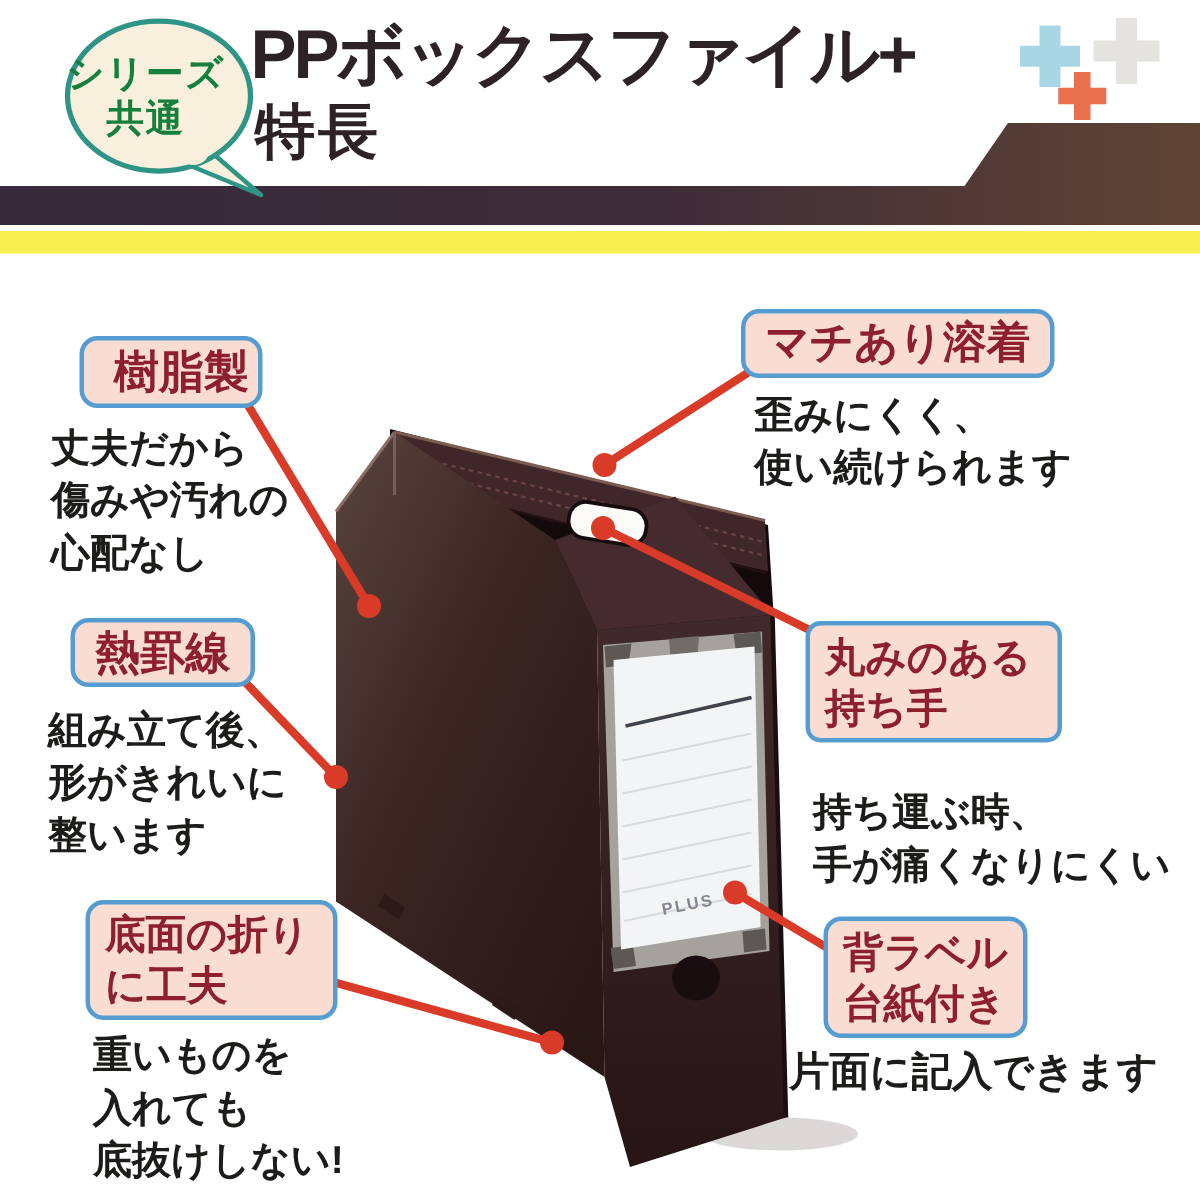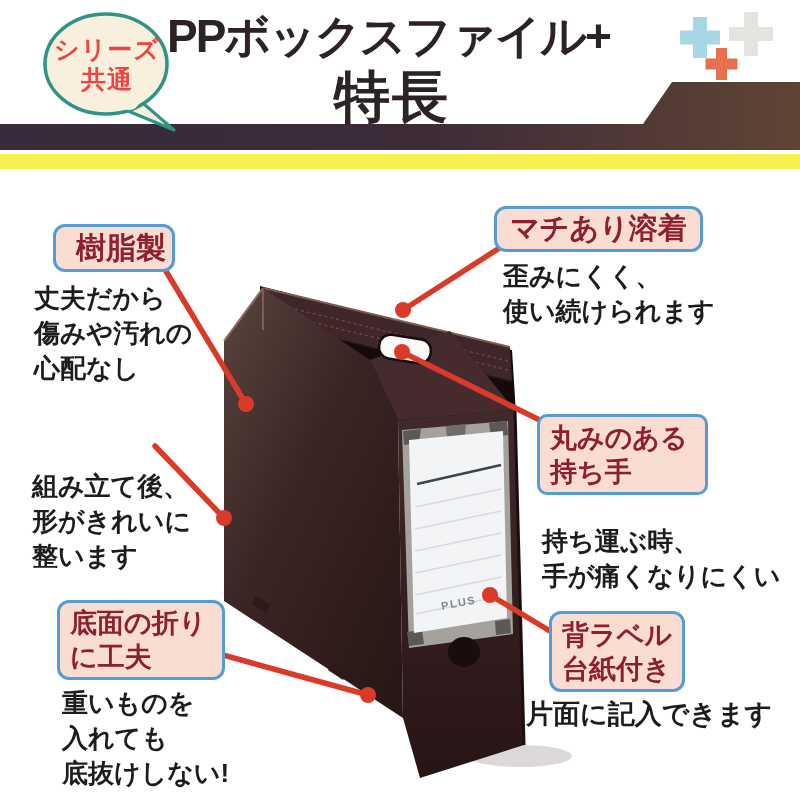--- a/index.html
+++ b/index.html
@@ -4,30 +4,30 @@
 <style>
   html,body{margin:0;padding:0;background:#ffffff;}
   #stage{
     position:relative;width:800px;height:800px;overflow:hidden;background:#ffffff;
     font-family:"Liberation Sans","DejaVu Sans",sans-serif;
   }
   #art{position:absolute;left:0;top:0;z-index:1;}
   .txt{position:absolute;z-index:2;}
 
   .bubble-text{
-    left:46px;top:34px;width:122px;text-align:center;
-    font-size:25px;font-weight:bold;line-height:30px;color:#ef4444;letter-spacing:1px;
+    left:36px;top:34px;width:122px;text-align:center;
+    font-size:25px;font-weight:bold;line-height:30px;color:#15803d;letter-spacing:1px;
   }
   .main-title{
     left:167px;top:6px;width:430px;
     font-size:46px;font-weight:800;color:#2d2327;letter-spacing:-2px;white-space:nowrap;
   }
   .sub-title{
-    left:170px;top:60px;width:280px;text-align:right;
-    font-size:56px;font-weight:800;color:#2d2327;letter-spacing:2px;
+    left:170px;top:60px;width:280px;text-align:left;
+    font-size:40px;font-weight:800;color:#2d2327;letter-spacing:2px;
   }
 
   .tag{
     position:absolute;z-index:2;
     background:#f9ddd2;border:3px solid #559dd1;border-radius:12px;
     color:#8e1f2d;font-weight:bold;
     display:flex;flex-direction:column;justify-content:center;
     box-sizing:border-box;padding:2px 10px;
   }
   .tag .ln{white-space:nowrap;}
@@ -167,20 +167,23 @@
   </div>
   <div class="txt main-title">PPボックスファイル+</div>
   <div class="txt sub-title">特長</div>
 
   <div class="tag" id="tag-resin">
     <div class="ln">樹脂製</div>
   </div>
   <div class="tag" id="tag-gusset">
     <div class="ln">マチあり溶着</div>
   </div>
+  <div class="tag" id="tag-heatline">
+    <div class="ln">熱罫線</div>
+  </div>
   <div class="tag" id="tag-handle">
     <div class="ln">丸みのある</div>
     <div class="ln">持ち手</div>
   </div>
   <div class="tag" id="tag-bottom">
     <div class="ln">底面の折り</div>
     <div class="ln">に工夫</div>
   </div>
   <div class="tag" id="tag-spine">
     <div class="ln">背ラベル</div>

